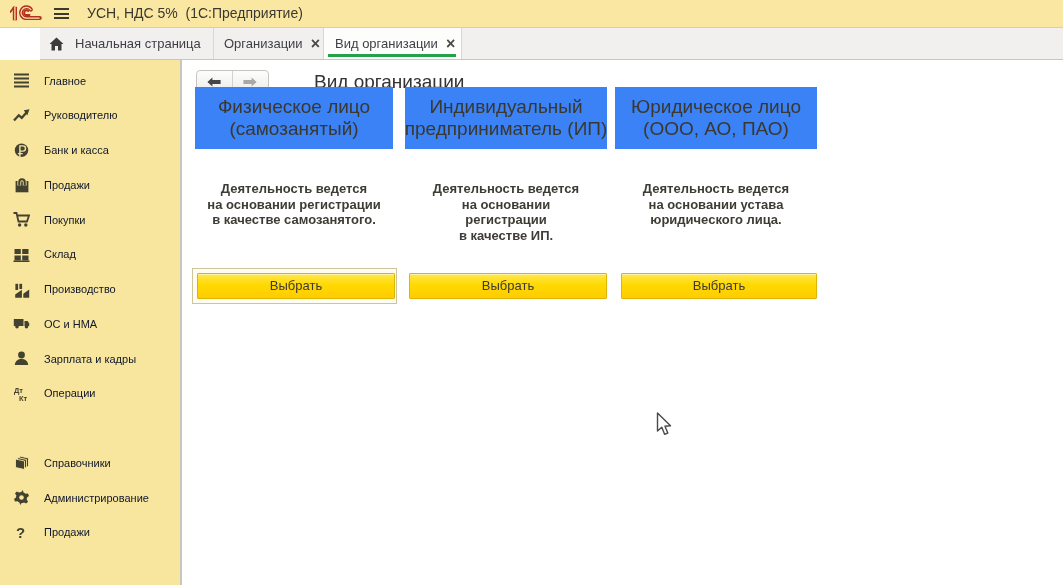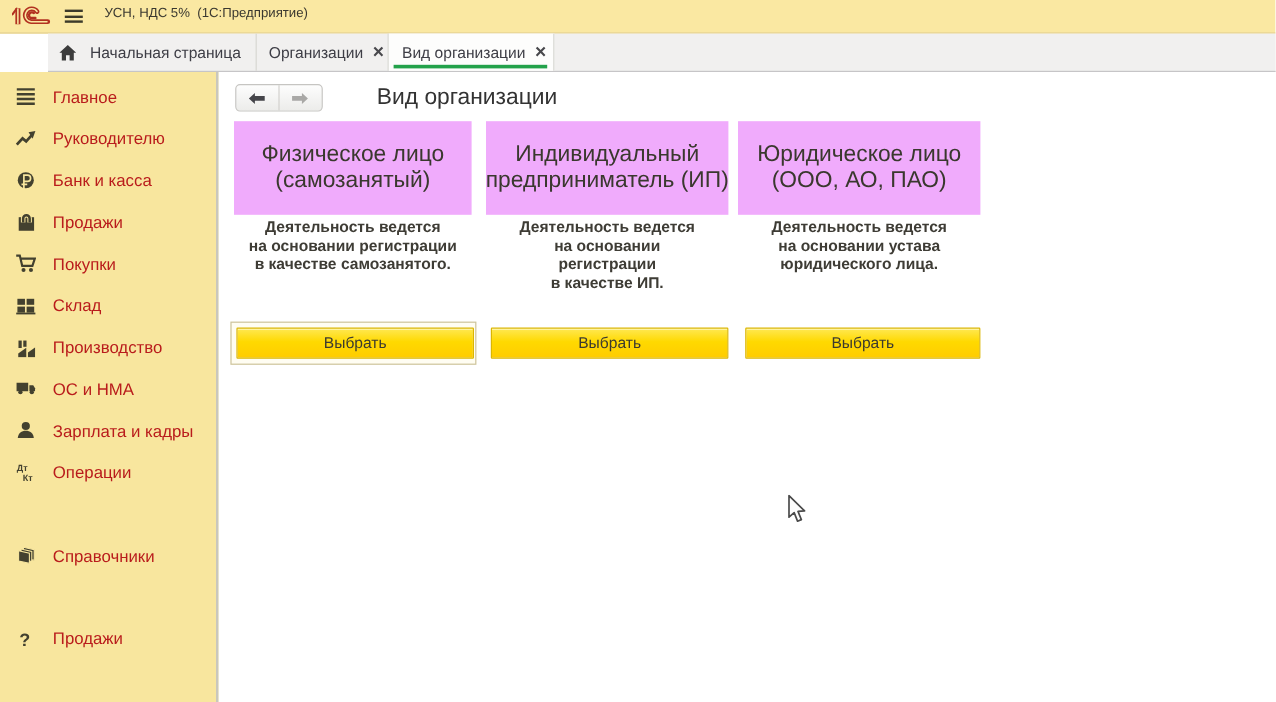--- a/index.html
+++ b/index.html
@@ -4,43 +4,43 @@
 <style>
 * { margin:0; padding:0; box-sizing:border-box; }
 html,body { width:1063px; height:585px; overflow:hidden; }
 body { font-family:"Liberation Sans", sans-serif; position:relative; background:#fff; }
 
 .topbar { position:absolute; left:0; top:0; width:1063px; height:28px; background:#fae8a2; border-bottom:0; }
 .topbar:after { content:""; position:absolute; left:0; bottom:0; width:100%; height:1px; background:#e3d090; }
 .logo { position:absolute; left:10px; top:5px; }
 .burger { position:absolute; left:54px; top:8px; width:15px; height:11px; }
 .burger div { height:2px; background:#3c3a2a; margin-bottom:2.5px; }
-.apptitle { position:absolute; left:87px; top:5px; font-size:11px; color:#3a3830; }
+.apptitle { position:absolute; left:87px; top:5px; font-size:14px; color:#3a3830; }
 
 .tabbar { position:absolute; left:0; top:28px; width:1063px; height:32px; background:#f1f0ef; border-bottom:1px solid #c6c5c7;margin-left:40px; }
 .tab { position:absolute; top:0; height:31px; display:flex; align-items:center; font-size:13px; color:#3e3e46; }
 .tab1 { left:0; width:174px; border-right:1px solid #d8d7d3; padding-left:9px; }
 .tab2 { left:175px; width:109px; border-right:1px solid #d8d7d3; padding-left:9px; }
 .tab3 { left:284px; width:138px; background:#fdfdfc; border-right:1px solid #d8d7d3; padding-left:11px; }
 .tabx { display:inline-block; margin-left:8px; color:#48484c; font-size:16px; font-weight:bold; line-height:10px; }
 .greenline { position:absolute; left:4px; right:5px; bottom:2px; height:3px; background:#23a24b; }
 
 .sidebar { position:absolute; left:0; top:60px; width:182px; height:525px; background:#f8e69e; border-right:2px solid #c9c7bd; }
 .sitem { position:absolute; left:0; width:181px; height:34px; display:flex; align-items:center; }
 .sitem .ic { width:17px; height:17px; margin-left:13px; flex:none; }
-.sitem .lbl { margin-left:14px; font-size:14px; color:#b91c1c; }
+.sitem .lbl { margin-left:14px; font-size:11px; color:#0f172a; }
 
 .content { position:absolute; left:183px; top:60px; width:880px; height:525px; background:#fff; }
 
 .navgrp { position:absolute; left:196px; top:70px; width:73px; height:23px; border:1px solid #c6c5c2; border-radius:4px; background:linear-gradient(#fdfdfd,#ececea); display:flex; }
 .navbtn { width:36px; height:21px; display:flex; align-items:center; justify-content:center; }
 .navbtn.b { border-right:1px solid #d2d1ce; }
 .pagetitle { position:absolute; left:314px; top:71px; font-size:19px; color:#333; }
 
-.card { position:absolute; top:101px; height:78px; background:#f0abfc; display:flex; align-items:center; justify-content:center; text-align:center; font-size:19px; line-height:22px; color:#3a382e; white-space:nowrap; }
+.card { position:absolute; top:87px; height:62px; background:#3b82f6; display:flex; align-items:center; justify-content:center; text-align:center; font-size:19px; line-height:22px; color:#3a382e; white-space:nowrap; }
 .card1 { left:195px; width:198px; }
 .card2 { left:405px; width:202px; }
 .card3 { left:615px; width:202px; }
 
 .desc { position:absolute; top:181px; text-align:center; font-size:13px; line-height:15.5px; color:#3e3c35;font-weight:bold; }
 .desc1 { left:195px; width:198px; }
 .desc2 { left:405px; width:202px; }
 .desc3 { left:615px; width:202px; }
 
 .btn { position:absolute; top:273px; height:26px; background:linear-gradient(#ffe851 0%, #ffd900 45%, #fc0 100%); border:1px solid #dcb600; border-radius:1px; text-align:center; font-size:13px; color:#3c3a30; line-height:24px; box-shadow:inset 0 1px 0 #fff3a0; }
@@ -176,20 +176,27 @@
       <span class="lbl">Операции</span>
     </div>
     <div class="sitem" style="top:385.75px">
       <svg class="ic" viewBox="0 0 17 17">
         <path d="M6.5,2 L15.5,4 L15.5,13 L6.5,11 Z" fill="#43412f" stroke="#f8e69e" stroke-width="0.9"></path>
         <path d="M4.5,3.5 L13.5,5.5 L13.5,14 L4.5,12 Z" fill="#43412f" stroke="#f8e69e" stroke-width="0.9"></path>
         <path d="M2.5,5 L11.5,7 L11.5,15.5 L2.5,13.5 Z" fill="#43412f" stroke="#f8e69e" stroke-width="0.9"></path>
       </svg>
       <span class="lbl">Справочники</span>
     </div>
+    <div class="sitem" style="top:420.5px">
+      <svg class="ic" viewBox="0 0 17 17">
+        <path d="M8.5,1 L9.6,3.2 A5.5,5.5 0 0 1 11.8,4.1 L14.2,3.4 L15.6,5.8 L13.9,7.5 A5.6,5.6 0 0 1 13.9,9.5 L15.6,11.2 L14.2,13.6 L11.8,12.9 A5.5,5.5 0 0 1 9.6,13.8 L8.5,16 L7.4,13.8 A5.5,5.5 0 0 1 5.2,12.9 L2.8,13.6 L1.4,11.2 L3.1,9.5 A5.6,5.6 0 0 1 3.1,7.5 L1.4,5.8 L2.8,3.4 L5.2,4.1 A5.5,5.5 0 0 1 7.4,3.2 Z" fill="#43412f" transform="rotate(10 8.5 8.5)"></path>
+        <circle cx="8.5" cy="8.5" r="2.3" fill="#f8e69e"></circle>
+      </svg>
+      <span class="lbl">Администрирование</span>
+    </div>
     <div class="sitem" style="top:455.25px">
       <svg class="ic" viewBox="0 0 17 17">
         <text x="3" y="14" font-size="15" font-weight="bold" fill="#43412f" font-family="Liberation Sans">?</text>
       </svg>
       <span class="lbl">Продажи</span>
     </div>
   </div>
 
 <div class="content"></div>
 

